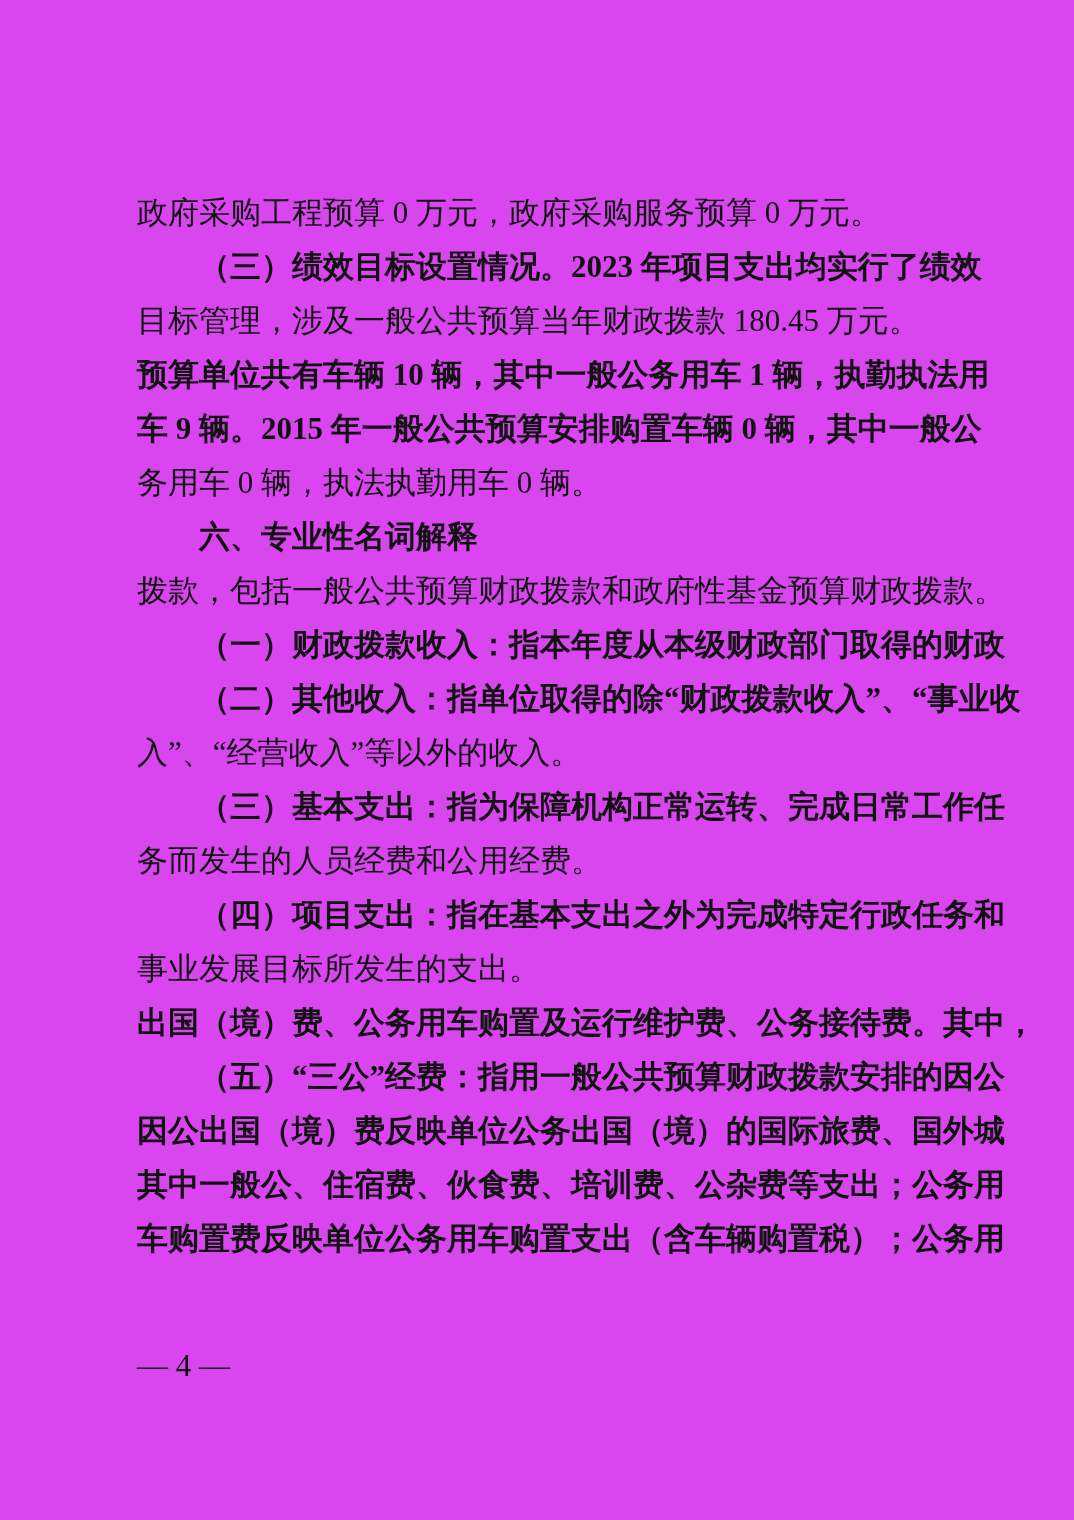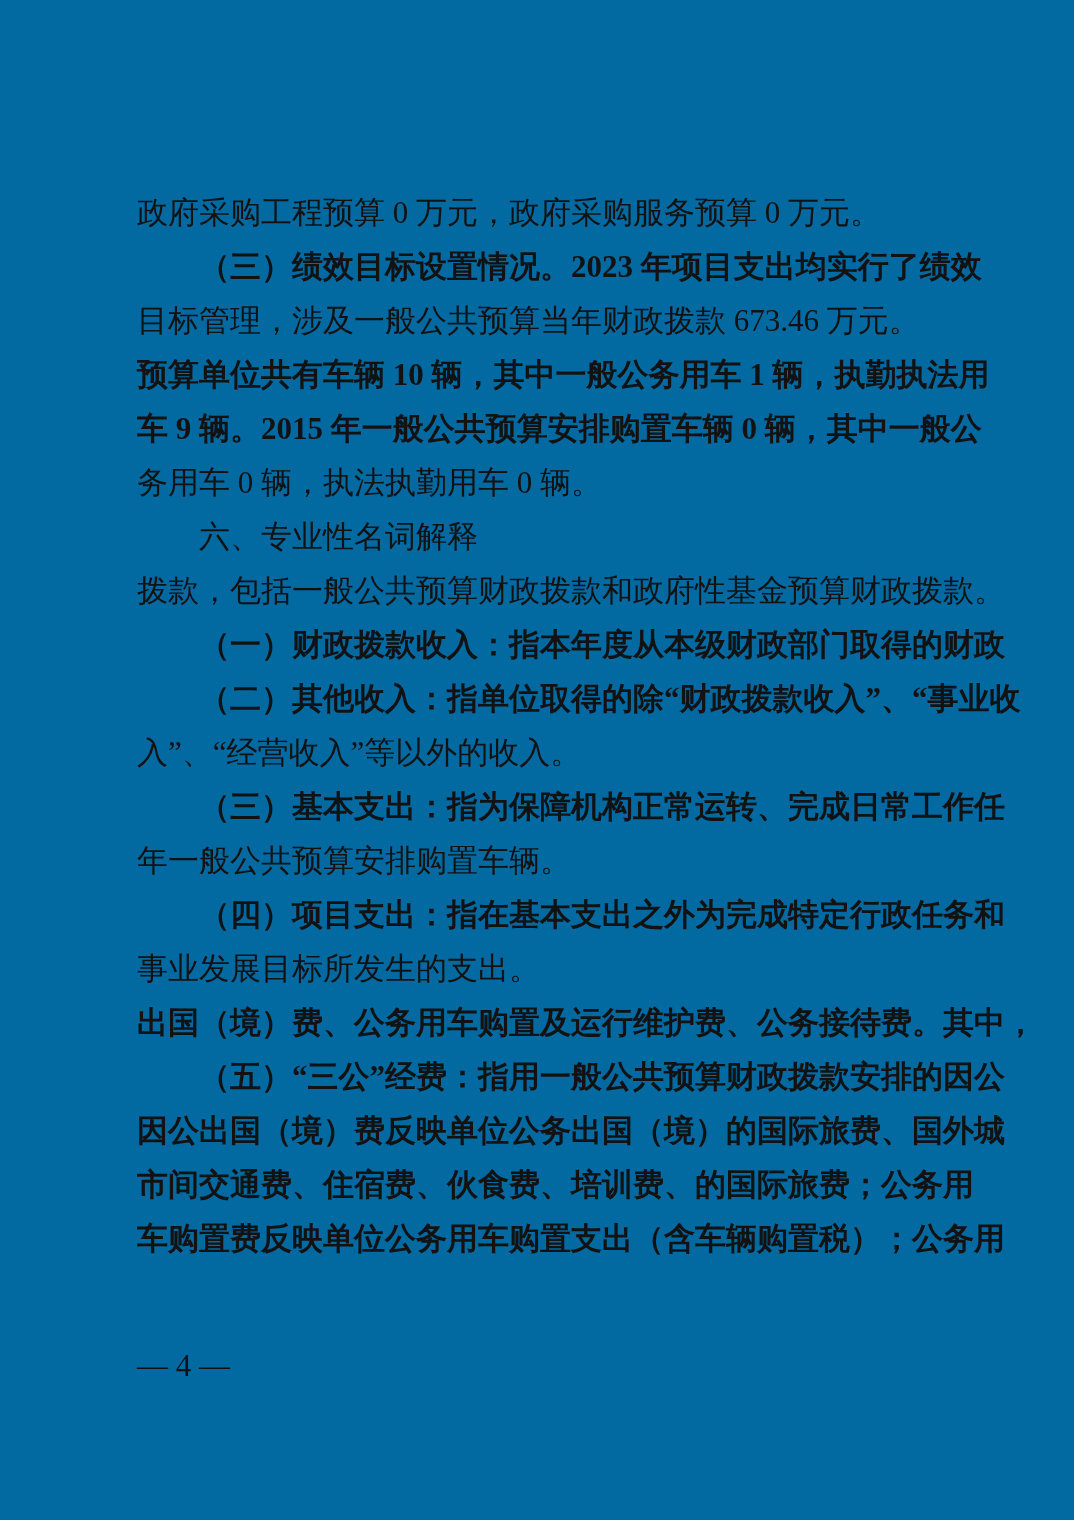--- a/index.html
+++ b/index.html
@@ -4,21 +4,21 @@
 <style>
   html, body {
     margin: 0;
     padding: 0;
     background: #ffffff;
   }
   .page {
     position: relative;
     width: 1074px;
     height: 1520px;
-    background: #0369a1;
+    background: #d946ef;
     overflow: hidden;
     font-family: "Liberation Serif", "DejaVu Serif", serif;
     color: #121212;
   }
   .doc-body {
     position: absolute;
     left: 137px;
     top: 186px;
     width: 803px;
     font-size: 31px;
@@ -31,51 +31,51 @@
   }
   .indent {
     text-indent: 62px;
   }
   .full {
     text-align: justify;
     text-align-last: justify;
     font-weight: bold;
   }
   .heading {
-    font-weight: normal;
+    font-weight: bold;
   }
   .footer {
     position: absolute;
     left: 137px;
     top: 1346px;
     font-size: 31px;
     line-height: 40px;
     color: #121212;
   }
 </style>
 </head>
 <body>
 
 <div class="page">
   <div class="doc-body">
     <div class="line">政府采购工程预算 0 万元，政府采购服务预算 0 万元。</div>
     <div class="line indent full">（三）绩效目标设置情况。2023 年项目支出均实行了绩效</div>
-    <div class="line">目标管理，涉及一般公共预算当年财政拨款 673.46 万元。</div>
+    <div class="line">目标管理，涉及一般公共预算当年财政拨款 180.45 万元。</div>
     <div class="line full">预算单位共有车辆 10 辆，其中一般公务用车 1 辆，执勤执法用</div>
     <div class="line full">车 9 辆。2015 年一般公共预算安排购置车辆 0 辆，其中一般公</div>
     <div class="line">务用车 0 辆，执法执勤用车 0 辆。</div>
     <div class="line indent heading">六、专业性名词解释</div>
     <div class="line">拨款，包括一般公共预算财政拨款和政府性基金预算财政拨款。</div>
     <div class="line indent full">（一）财政拨款收入：指本年度从本级财政部门取得的财政</div>
     <div class="line indent full">（二）其他收入：指单位取得的除“财政拨款收入”、“事业收</div>
     <div class="line">入”、“经营收入”等以外的收入。</div>
     <div class="line indent full">（三）基本支出：指为保障机构正常运转、完成日常工作任</div>
-    <div class="line">年一般公共预算安排购置车辆。</div>
+    <div class="line">务而发生的人员经费和公用经费。</div>
     <div class="line indent full">（四）项目支出：指在基本支出之外为完成特定行政任务和</div>
     <div class="line">事业发展目标所发生的支出。</div>
     <div class="line full">出国（境）费、公务用车购置及运行维护费、公务接待费。其中，</div>
     <div class="line indent full">（五）“三公”经费：指用一般公共预算财政拨款安排的因公</div>
     <div class="line full">因公出国（境）费反映单位公务出国（境）的国际旅费、国外城</div>
-    <div class="line full">市间交通费、住宿费、伙食费、培训费、的国际旅费；公务用</div>
+    <div class="line full">其中一般公、住宿费、伙食费、培训费、公杂费等支出；公务用</div>
     <div class="line full">车购置费反映单位公务用车购置支出（含车辆购置税）；公务用</div>
   </div>
   <div class="footer">— 4 —</div>
 </div>
 
 </body></html>

